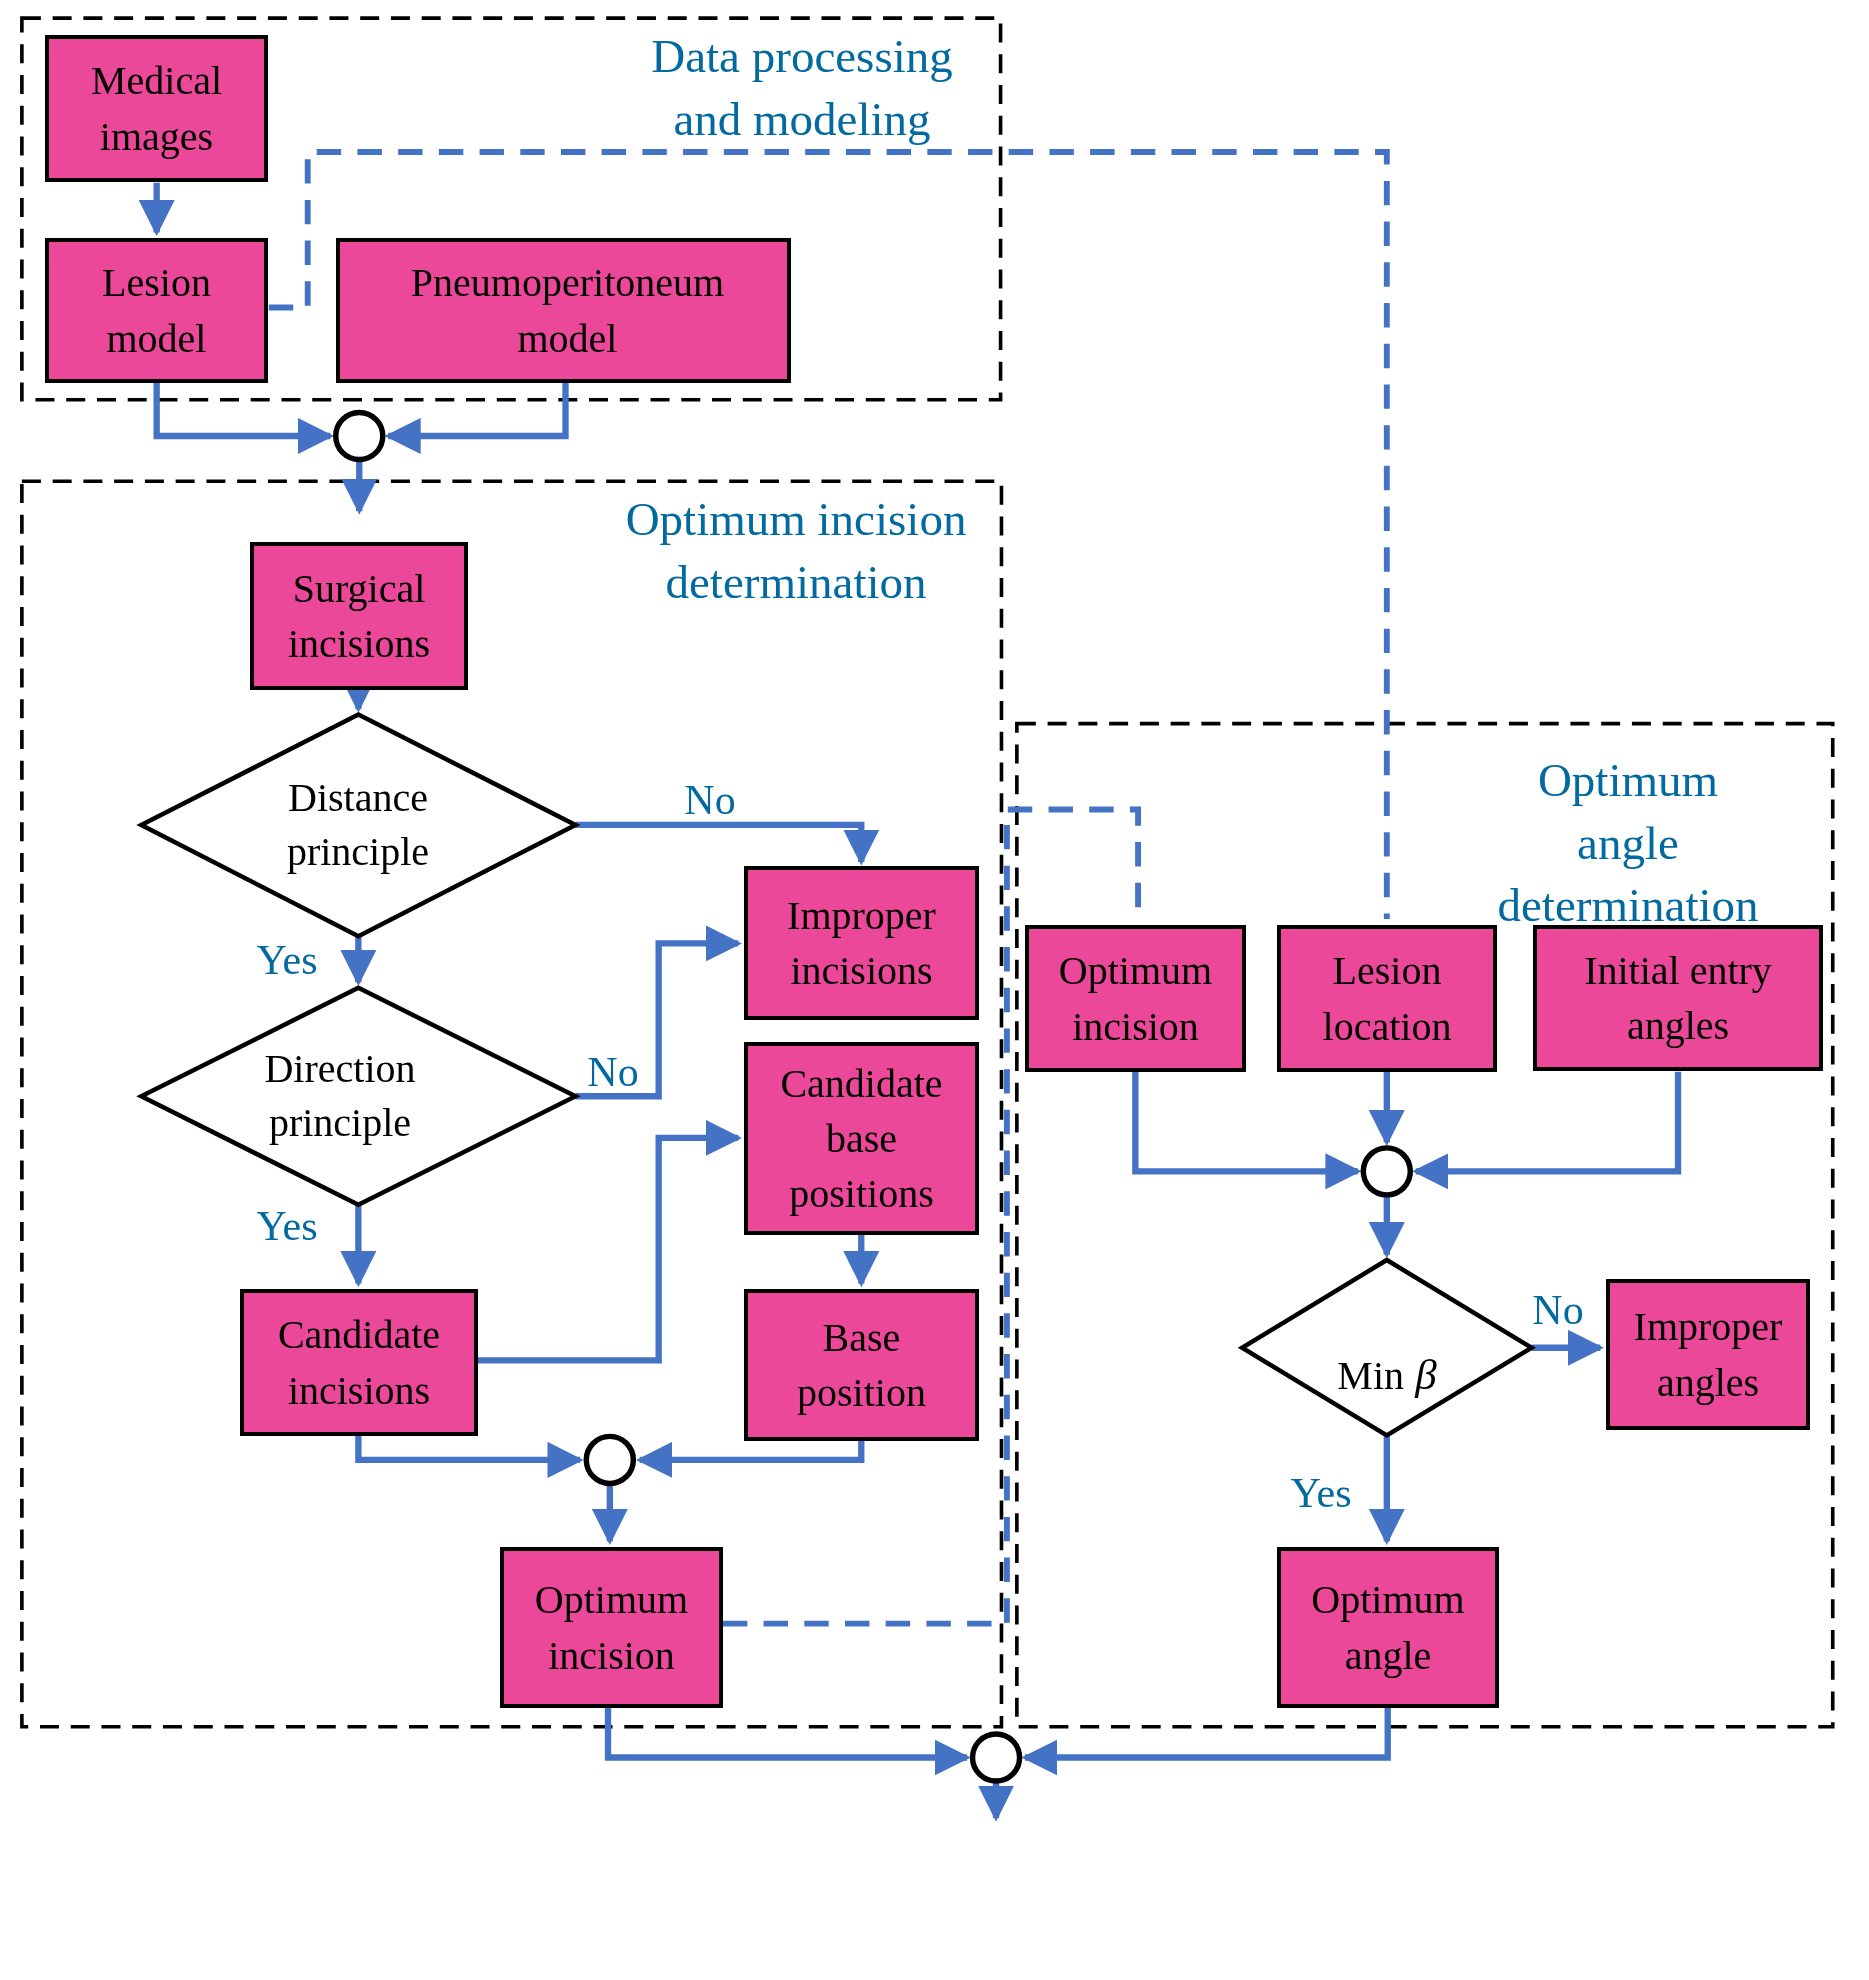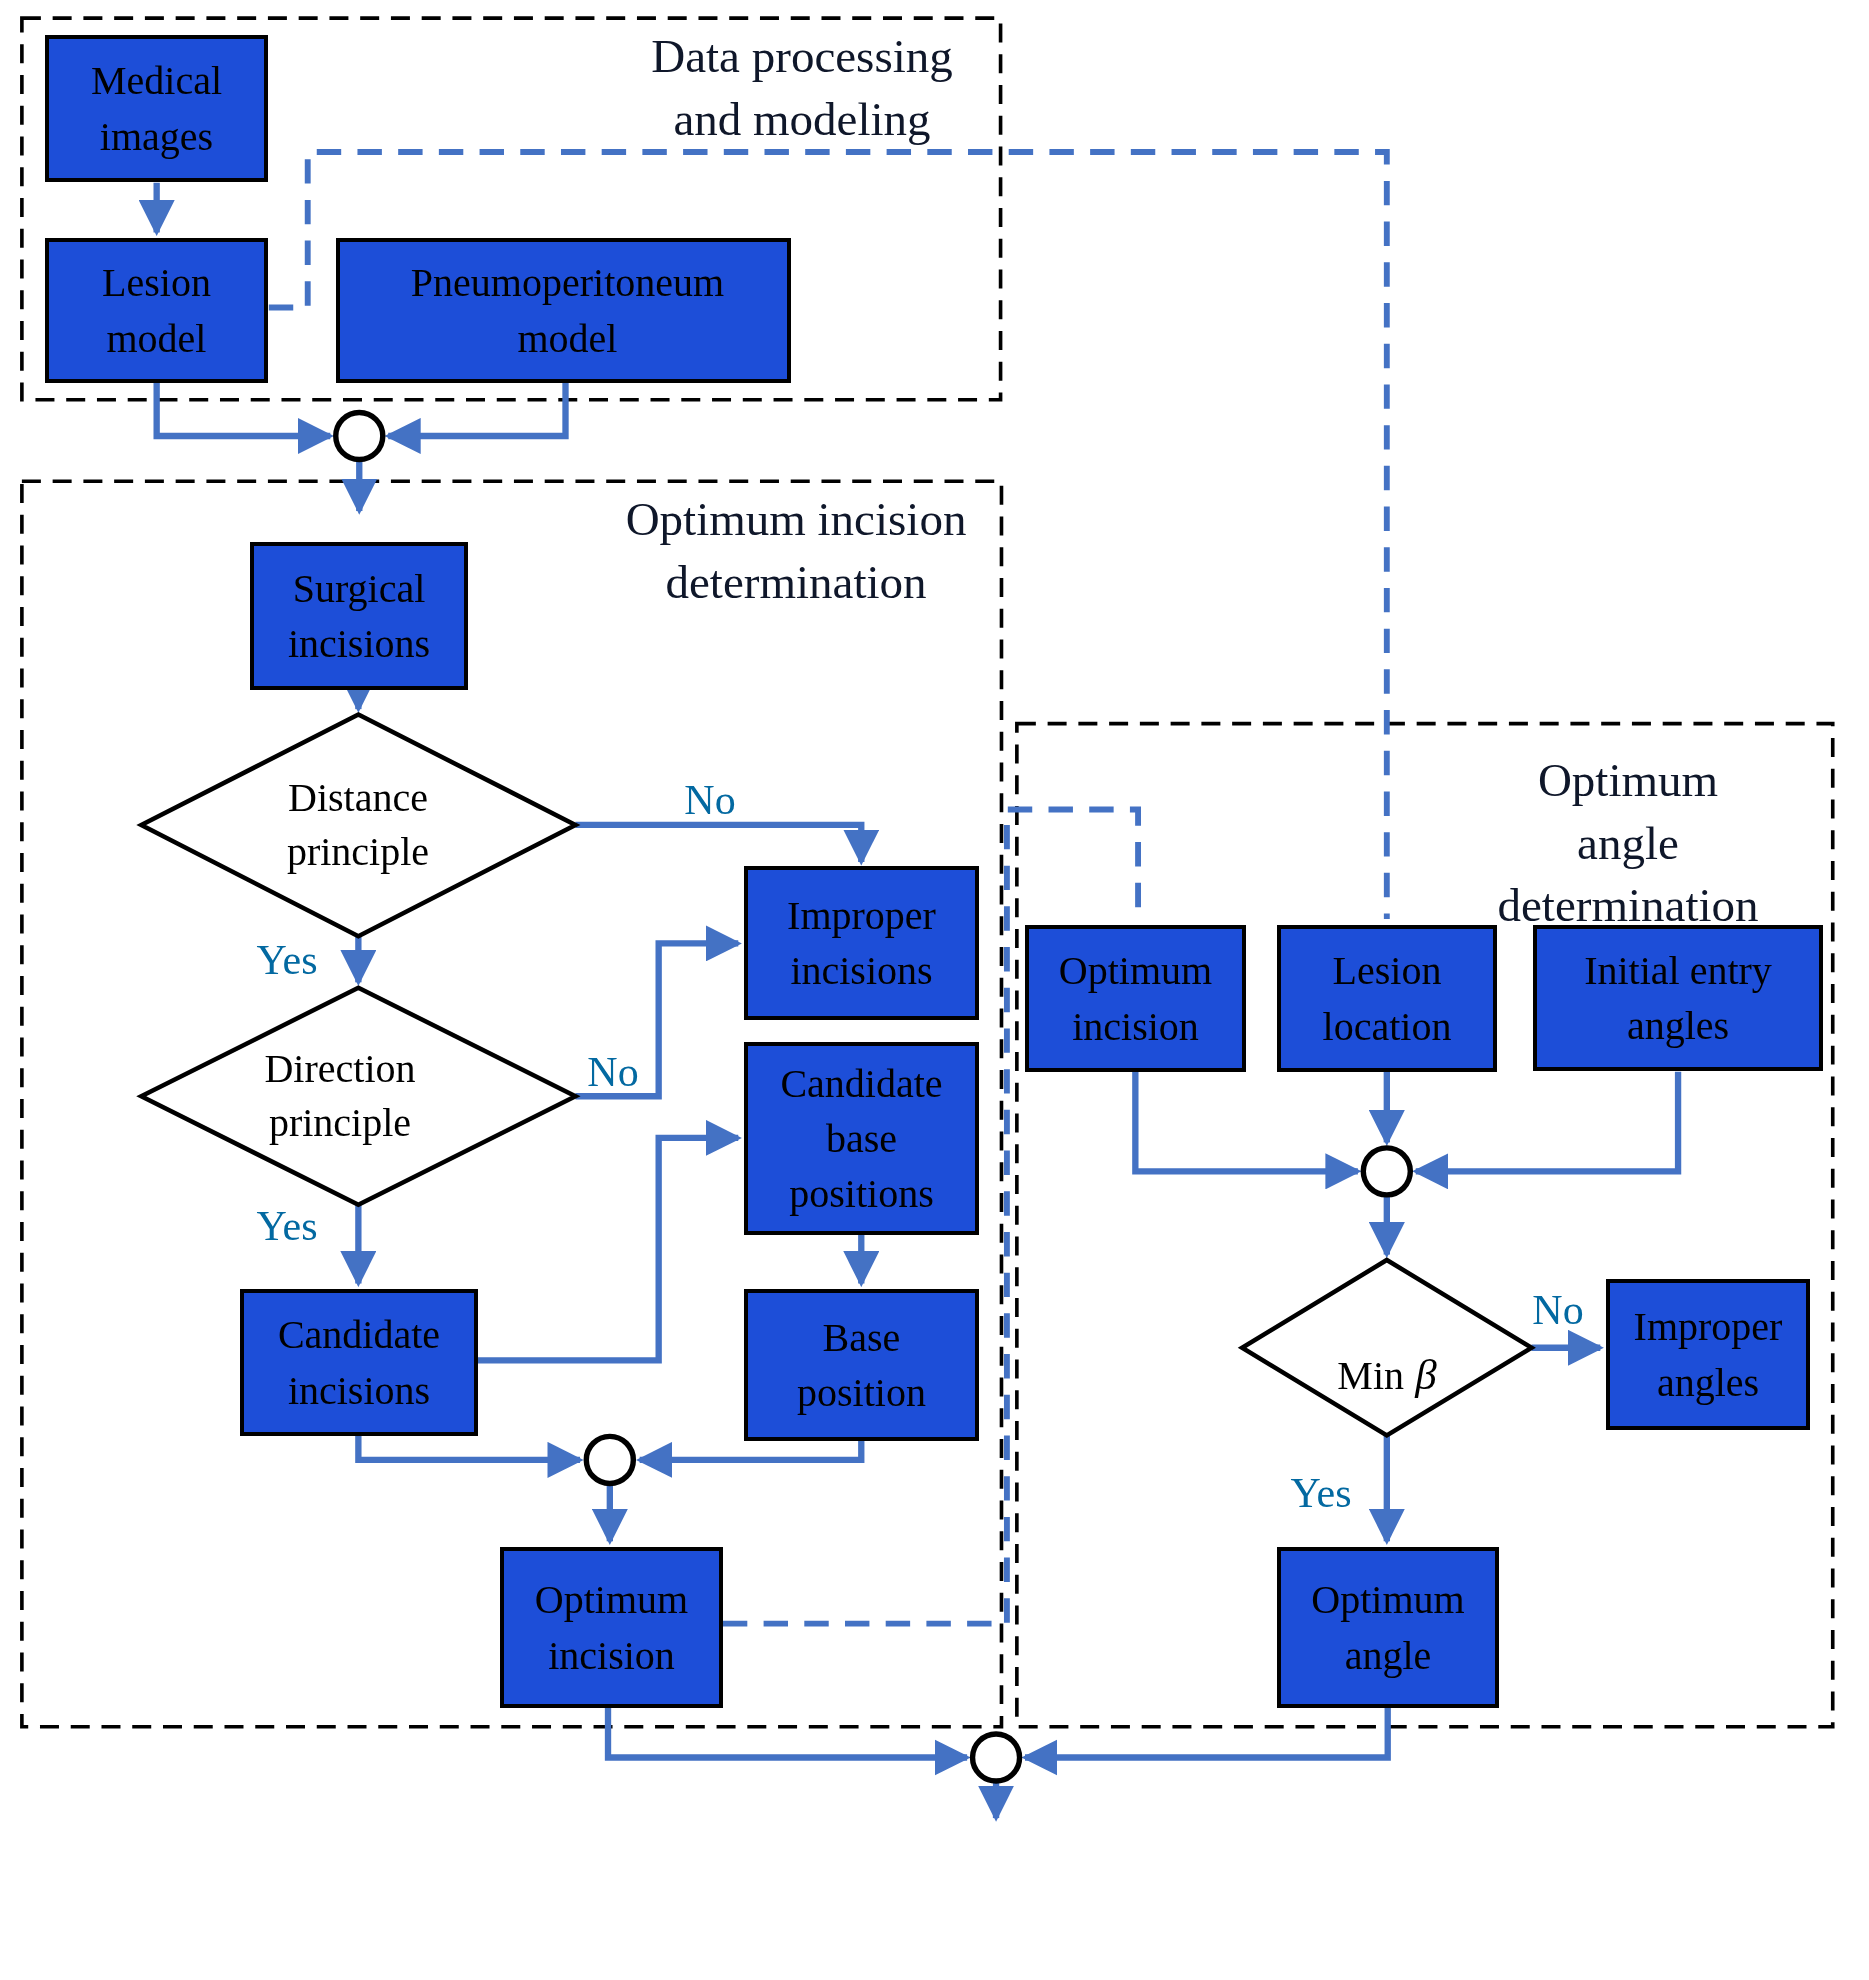--- a/index.html
+++ b/index.html
@@ -40,21 +40,21 @@
     stroke-width: 5;
   }
   .junction {
     fill: #ffffff;
     stroke: #000000;
     stroke-width: 6;
   }
   .node {
     position: absolute;
     box-sizing: border-box;
-    background: #1d4ed8;
+    background: #ec4899;
     border: 4.5px solid #000000;
     color: #000000;
     font-size: 40px;
     line-height: 1.38;
     display: flex;
     align-items: center;
     justify-content: center;
     text-align: center;
     white-space: pre-line;
   }
@@ -63,21 +63,21 @@
     transform: translate(-50%, -50%);
     color: #000000;
     font-size: 40px;
     line-height: 1.35;
     text-align: center;
     white-space: pre-line;
   }
   .region-title {
     position: absolute;
     transform: translateX(-50%);
-    color: #0f172a;
+    color: #0369a1;
     font-size: 47px;
     line-height: 1.33;
     text-align: center;
     white-space: pre-line;
   }
   .edge-label {
     position: absolute;
     transform: translate(-50%, -50%);
     color: #0369a1;
     font-size: 42px;

